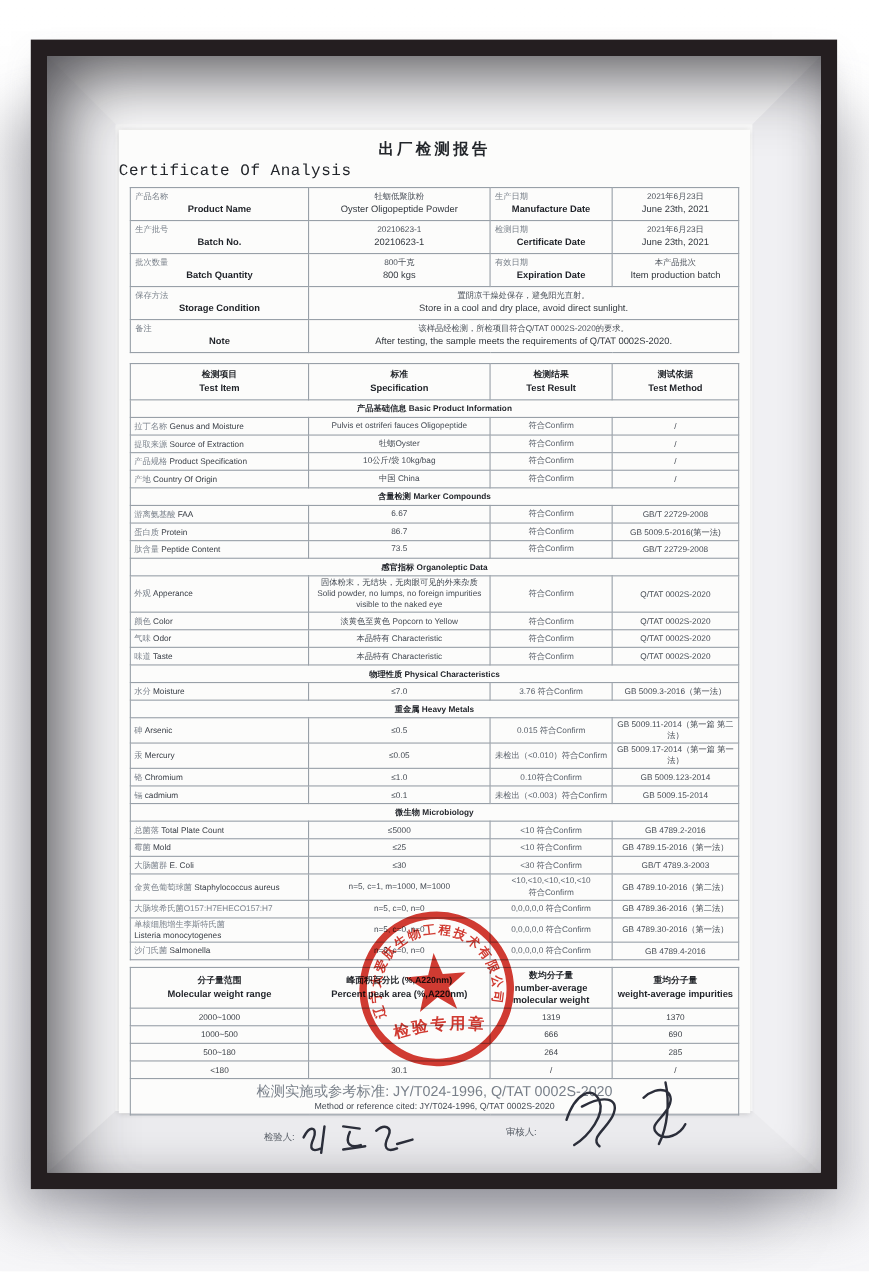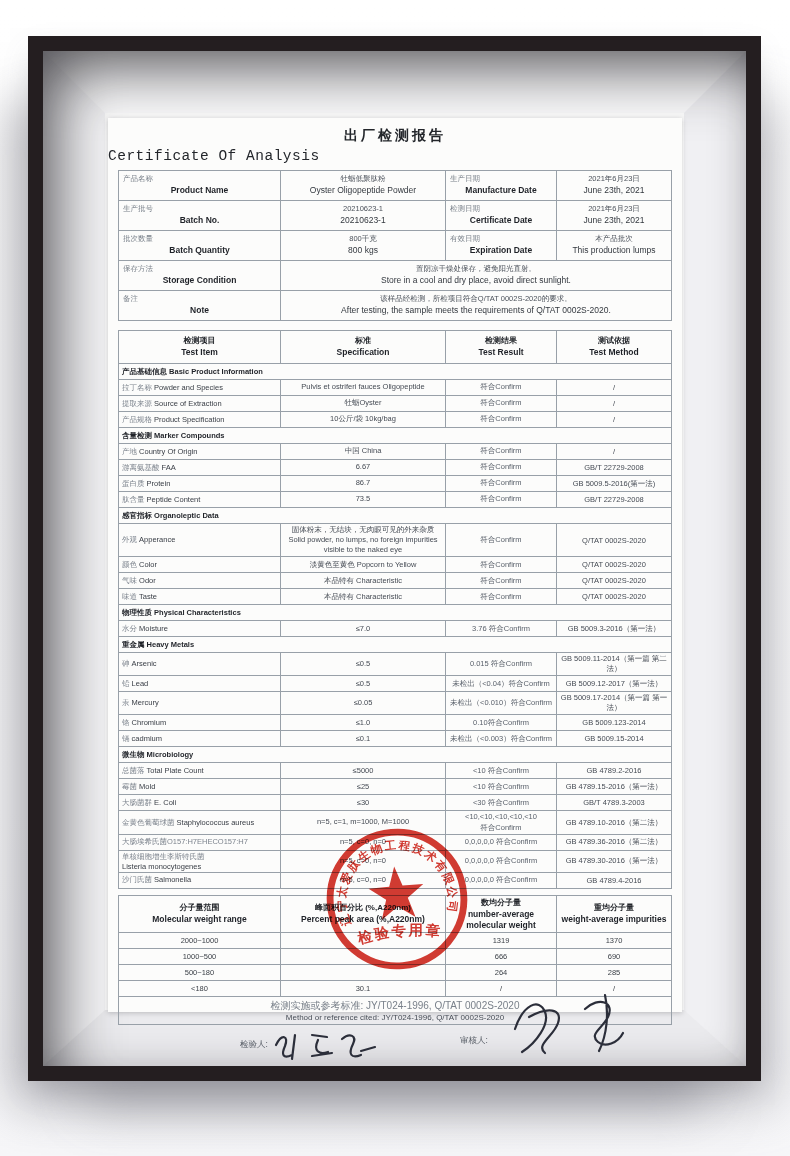--- a/index.html
+++ b/index.html
@@ -26,35 +26,35 @@
   .lbl .cn{display:block;font-size:7.5px;color:#79808a;line-height:1.45;}
   .lbl .en{display:block;font-size:8.5px;font-weight:700;color:#1f2228;line-height:1.35;text-align:center;}
   .val{text-align:center;}
   .val .cn{display:block;font-size:7.5px;color:#4b515a;line-height:1.45;}
   .val .en{display:block;font-size:8.5px;color:#33383f;line-height:1.35;}
   #main-table{margin-top:9px;}
   #main-table th{height:30px;padding:1px 3px;}
   .th-cn{display:block;font-size:8px;font-weight:700;color:#23262b;line-height:1.5;}
   .th-en{display:block;font-size:8.5px;font-weight:700;color:#1f2228;line-height:1.3;}
   #main-table td,#mw-table td{font-size:7.5px;padding:1px 3px;height:13px;}
-  td.section{font-size:8px;font-weight:700;color:#1f2228;text-align:left;padding-left:4px;height:11px;background:#fcfcfb;}
+  td.section{font-size:8px;font-weight:700;color:#1f2228;text-align:center;padding-left:4px;height:11px;background:#fcfcfb;}
   td.item{text-align:left;}
   .item .cn{color:#7d848e;}
   .item .en{color:#383d45;}
   td.spec,td.result,td.method{text-align:center;color:#454b54;}
   td.result{color:#5a616b;}
   tr.tall td{height:32px;}
   tr.tall2 td{height:20px;}
   td.spec.left{text-align:center;}
   .mline{display:block;line-height:1.35;}
   #mw-table{margin-top:6px;}
   #mw-table th{padding:1px 3px;height:32px;}
   #mw-table td{height:13px;text-align:center;}
   td.mw-foot{height:24px;text-align:left;padding-left:4px;}
-  .foot-cn{display:block;font-size:10px;color:#79808a;line-height:1.5;}
+  .foot-cn{display:block;font-size:13px;color:#79808a;line-height:1.5;}
   .foot-en{display:block;font-size:8px;color:#454b54;line-height:1.3;}
   
   .sig-row{position:relative;height:40px;}
   .sig-label{position:absolute;font-size:8.5px;color:#555b64;}
   .sig-label.inspector{left:132px;top:14px;}
   .sig-label.reviewer{left:352px;top:10px;}
   .sig-svg{position:absolute;}
   .sig-svg path{fill:none;stroke:#2b2e3a;stroke-width:2.2;stroke-linecap:round;stroke-linejoin:round;}
   
   .stamp{position:absolute;left:213px;top:705px;width:152px;height:152px;transform:rotate(-5deg);
@@ -124,21 +124,21 @@
               <td class="val">
                 <span class="mline cn">800千克</span>
                 <span class="mline en">800 kgs</span>
               </td>
               <td class="lbl">
                 <span class="mline cn">有效日期</span>
                 <span class="mline en">Expiration Date</span>
               </td>
               <td class="val">
                 <span class="mline cn">本产品批次</span>
-                <span class="mline en">This production lumps</span>
+                <span class="mline en">Item production batch</span>
               </td>
             </tr>
             <tr>
               <td class="lbl">
                 <span class="mline cn">保存方法</span>
                 <span class="mline en">Storage Condition</span>
               </td>
               <td class="val" colspan="3">
                 <span class="mline cn">置阴凉干燥处保存，避免阳光直射。</span>
                 <span class="mline en">Store in a cool and dry place, avoid direct sunlight.</span>
@@ -182,21 +182,21 @@
                 <span class="th-cn">测试依据</span>
                 <span class="th-en">Test Method</span>
               </th>
           </tr>
         </thead>
         <tbody>
             <tr>
               <td class="section" colspan="4">产品基础信息 Basic Product Information</td>
             </tr>
             <tr>
-              <td class="item"><span class="cn">拉丁名称</span><span class="en"> Powder and Species</span></td>
+              <td class="item"><span class="cn">拉丁名称</span><span class="en"> Genus and Moisture</span></td>
               <td class="spec">
                 <span class="mline ">Pulvis et ostriferi fauces Oligopeptide</span>
               </td>
               <td class="result">
                 <span class="mline ">符合Confirm</span>
               </td>
               <td class="method">/</td>
             </tr>
             <tr>
               <td class="item"><span class="cn">提取来源</span><span class="en"> Source of Extraction</span></td>
@@ -212,31 +212,31 @@
               <td class="item"><span class="cn">产品规格</span><span class="en"> Product Specification</span></td>
               <td class="spec">
                 <span class="mline ">10公斤/袋 10kg/bag</span>
               </td>
               <td class="result">
                 <span class="mline ">符合Confirm</span>
               </td>
               <td class="method">/</td>
             </tr>
             <tr>
+              <td class="item"><span class="cn">产地</span><span class="en"> Country Of Origin</span></td>
+              <td class="spec">
+                <span class="mline ">中国 China</span>
+              </td>
+              <td class="result">
+                <span class="mline ">符合Confirm</span>
+              </td>
+              <td class="method">/</td>
+            </tr>
+            <tr>
               <td class="section" colspan="4">含量检测 Marker Compounds</td>
-            </tr>
-            <tr>
-              <td class="item"><span class="cn">产地</span><span class="en"> Country Of Origin</span></td>
-              <td class="spec">
-                <span class="mline ">中国 China</span>
-              </td>
-              <td class="result">
-                <span class="mline ">符合Confirm</span>
-              </td>
-              <td class="method">/</td>
             </tr>
             <tr>
               <td class="item"><span class="cn">游离氨基酸</span><span class="en"> FAA</span></td>
               <td class="spec">
                 <span class="mline ">6.67</span>
               </td>
               <td class="result">
                 <span class="mline ">符合Confirm</span>
               </td>
               <td class="method">GB/T 22729-2008</td>
@@ -323,30 +323,20 @@
             </tr>
             <tr>
               <td class="item"><span class="cn">砷</span><span class="en"> Arsenic</span></td>
               <td class="spec">
                 <span class="mline ">≤0.5</span>
               </td>
               <td class="result">
                 <span class="mline ">0.015 符合Confirm</span>
               </td>
               <td class="method">GB 5009.11-2014（第一篇 第二法）</td>
-            </tr>
-            <tr>
-              <td class="item"><span class="cn">铅</span><span class="en"> Lead</span></td>
-              <td class="spec">
-                <span class="mline ">≤0.5</span>
-              </td>
-              <td class="result">
-                <span class="mline ">未检出（&lt;0.04）符合Confirm</span>
-              </td>
-              <td class="method">GB 5009.12-2017（第一法）</td>
             </tr>
             <tr>
               <td class="item"><span class="cn">汞</span><span class="en"> Mercury</span></td>
               <td class="spec">
                 <span class="mline ">≤0.05</span>
               </td>
               <td class="result">
                 <span class="mline ">未检出（&lt;0.010）符合Confirm</span>
               </td>
               <td class="method">GB 5009.17-2014（第一篇 第一法）</td>

